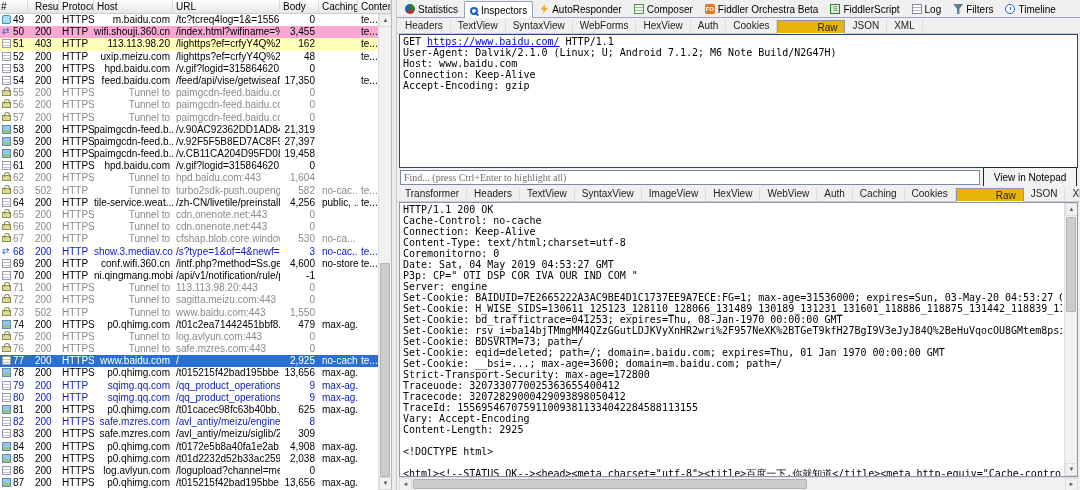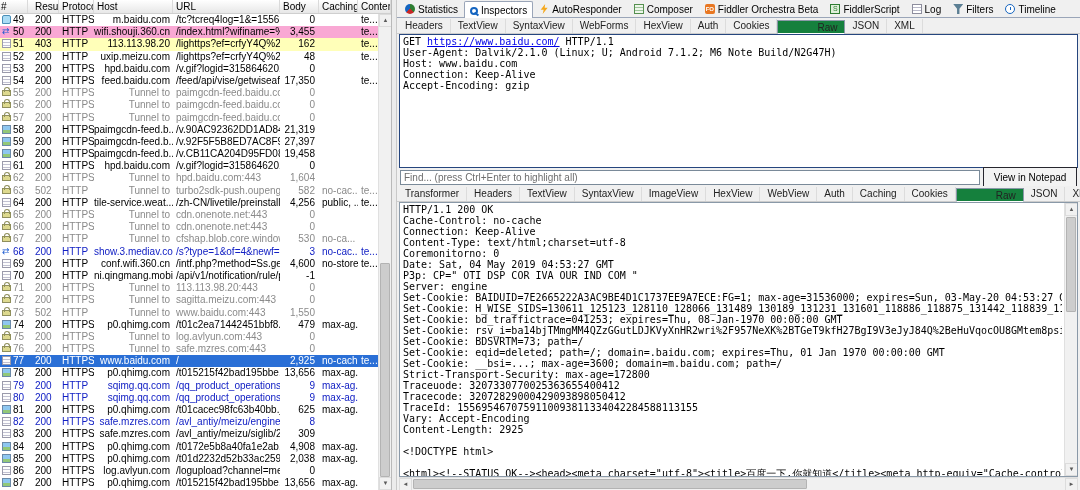--- a/index.html
+++ b/index.html
@@ -65,28 +65,28 @@
   .compose-icon { background: #eef6ea; border: 1px solid #55904f; background-image: repeating-linear-gradient(180deg, transparent 0 2px, #9cc49a 2px 3px); }
   .orchestra-icon { background: #e87722; color: #fff; font-size: 6px; font-weight: bold; line-height: 10px; text-align: center; border-radius: 2px; }
   .script-icon { background: #dff0da; border: 1px solid #2e7d32; color: #2e7d32; font-size: 7px; line-height: 8px; text-align: center; }
   .log-icon { background: #fff; border: 1px solid #8d8d9d; background-image: repeating-linear-gradient(180deg, transparent 0 2px, #b9b9c9 2px 3px); }
   .filter-icon { background: #5c7f94; clip-path: polygon(0 0, 100% 0, 62% 48%, 62% 100%, 38% 100%, 38% 48%); }
   .clock-icon { border: 1px solid #1565c0; border-radius: 50%; background: #fff; }
   .clock-icon::after { content: ""; position: absolute; left: 4px; top: 2px; width: 1px; height: 3px; background: #1565c0; }
 
   .sub-tabs { height: 16px; display: flex; align-items: flex-end; padding-left: 1px; background: #f0f0f0; border-bottom: 1px solid #cdcdcd; flex: none; }
   .sub-tabs .tab { height: 14px; line-height: 14px; padding: 0 7px; font-size: 10px; white-space: nowrap; border-right: 1px solid #dcdcdc; color: #222; }
-  .sub-tabs .tab.sel { background: #15803d; border: 1px solid #8a99a8; border-bottom: 1px solid #fff; position: relative; top: 1px; padding-left: 39px; }
+  .sub-tabs .tab.sel { background: #eab308; border: 1px solid #8a99a8; border-bottom: 1px solid #fff; position: relative; top: 1px; padding-left: 39px; }
 
   #request-raw { height: 134px; margin: 0 2px; background: #fff; border: 1px solid #26467e; overflow: hidden; padding: 1px 3px; flex: none; }
   .rline { font-family: "DejaVu Sans Mono", monospace; font-size: 10px; line-height: 11px; white-space: pre; }
   .req-link { color: #0000e8; text-decoration: underline; }
 
   #find-bar { height: 18px; display: flex; align-items: center; gap: 3px; padding: 1px 3px; flex: none; }
-  #find-input { flex: 1; height: 15px; border: 1px solid #7a8a99; background: #fff; font-family: Liberation Sans, sans-serif; font-size: 10px; padding: 0 3px; }
+  #find-input { flex: 1; height: 15px; border: 1px solid #7a8a99; background: #fff; font-family: Liberation Serif, serif; font-size: 10px; padding: 0 3px; }
   #find-input::placeholder { color: #6e6e6e; }
   #notepad-btn { width: 94px; height: 20px; font-family: "Liberation Sans", sans-serif; font-size: 10px; background: #f3f3f3; border: 1px solid #26262e; padding: 0; }
 
   #response-raw { flex: 1; margin: 0 2px; background: #fff; border: 1px solid #8a99a8; position: relative; overflow: hidden; }
   #response-text { position: absolute; left: 3px; top: 1px; right: 15px; bottom: 0; overflow: hidden; }
 
   #resp-vscroll { top: 0; bottom: 0; }
 
   #hscroll { height: 13px; position: relative; background: #f1f1f1; border-top: 1px solid #e0e0e0; flex: none; margin: 0 2px; }
   #hscroll .sb-btn { top: 0; }

